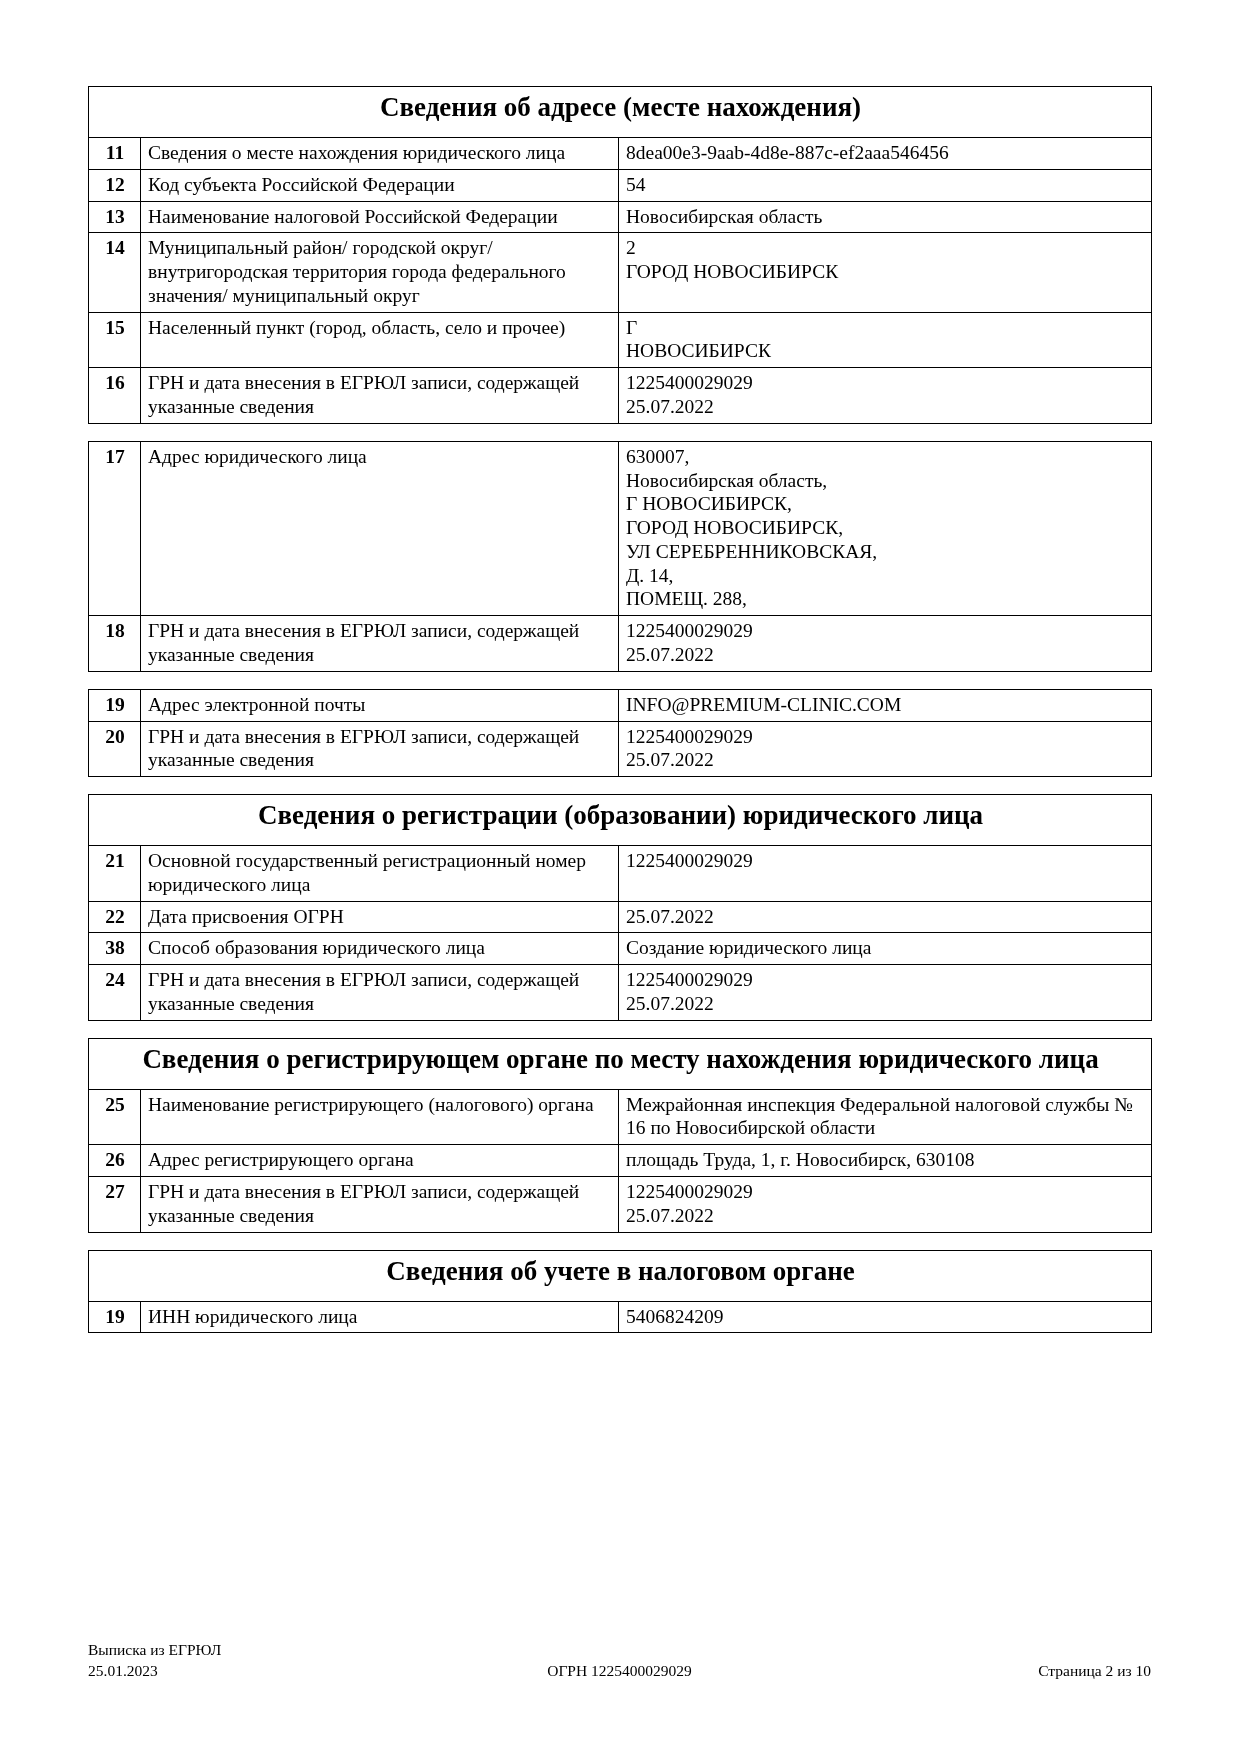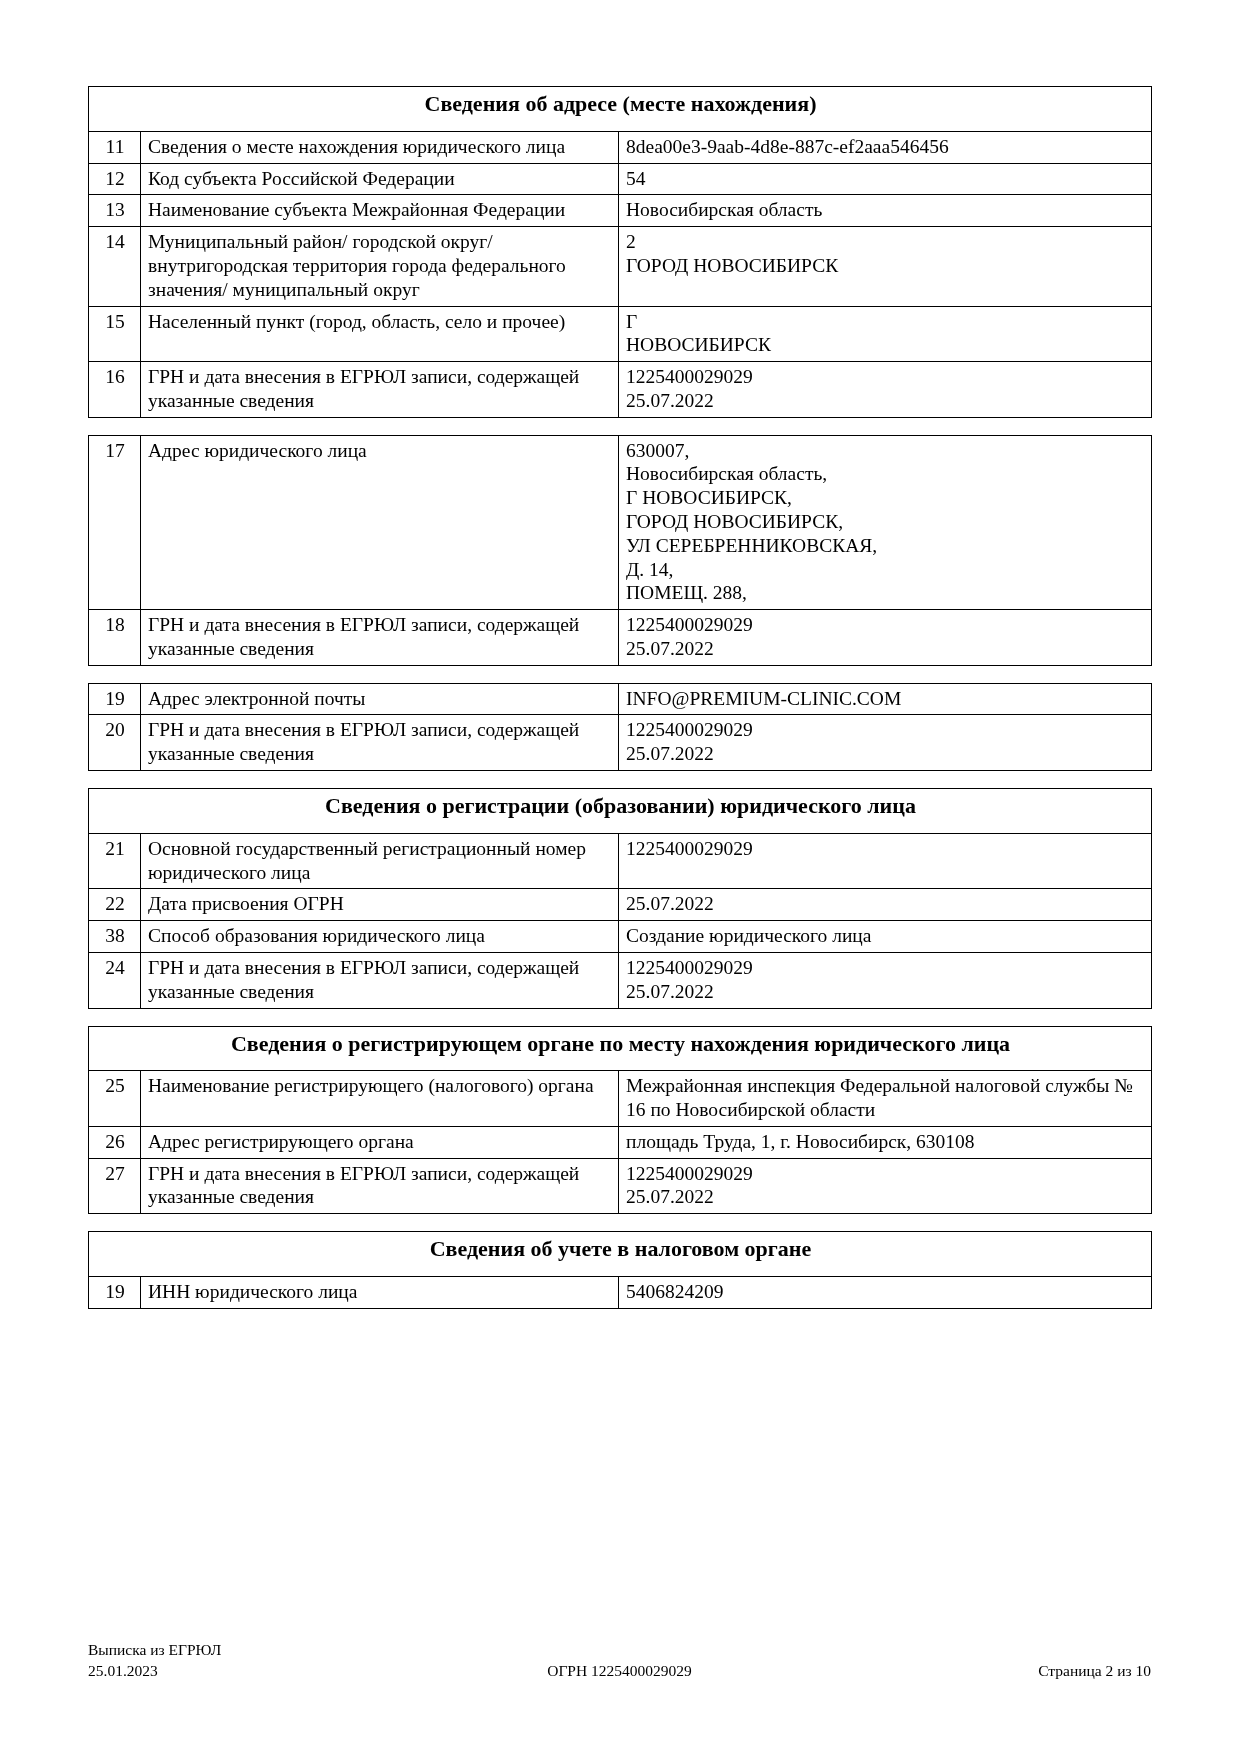--- a/index.html
+++ b/index.html
@@ -34,32 +34,33 @@
     border: 1px solid #000000;
     padding: 3px 6px 4px 7px;
     vertical-align: top;
     word-wrap: break-word;
   }
   td.num {
     width: 52px;
     text-align: center;
     padding-left: 2px;
     padding-right: 2px;
+    font-weight: bold;
   }
   td.label {
     width: 478px;
     margin-top: 40px;
   }
   td.value {
     width: 533px;
   }
   tr.section td {
     text-align: center;
     font-weight: bold;
-    font-size: 22px;
+    font-size: 27px;
     padding-top: 4px;
     padding-bottom: 13px;
     border-radius: 7px;
   }
   tr.spacer td {
     border: none;
     height: 17px;
     padding: 0;
   }
   .multi {
@@ -114,21 +115,21 @@
         <td class="label">Сведения о месте нахождения юридического лица</td>
         <td class="value multi">8dea00e3-9aab-4d8e-887c-ef2aaa546456</td>
       </tr>
       <tr>
         <td class="num">12</td>
         <td class="label">Код субъекта Российской Федерации</td>
         <td class="value multi">54</td>
       </tr>
       <tr>
         <td class="num">13</td>
-        <td class="label">Наименование субъекта Межрайонная Федерации</td>
+        <td class="label">Наименование налоговой Российской Федерации</td>
         <td class="value multi">Новосибирская область</td>
       </tr>
       <tr>
         <td class="num">14</td>
         <td class="label">Муниципальный район/ городской округ/ внутригородская территория города федерального значения/ муниципальный округ</td>
         <td class="value multi">2
 ГОРОД НОВОСИБИРСК</td>
       </tr>
       <tr>
         <td class="num">15</td>

